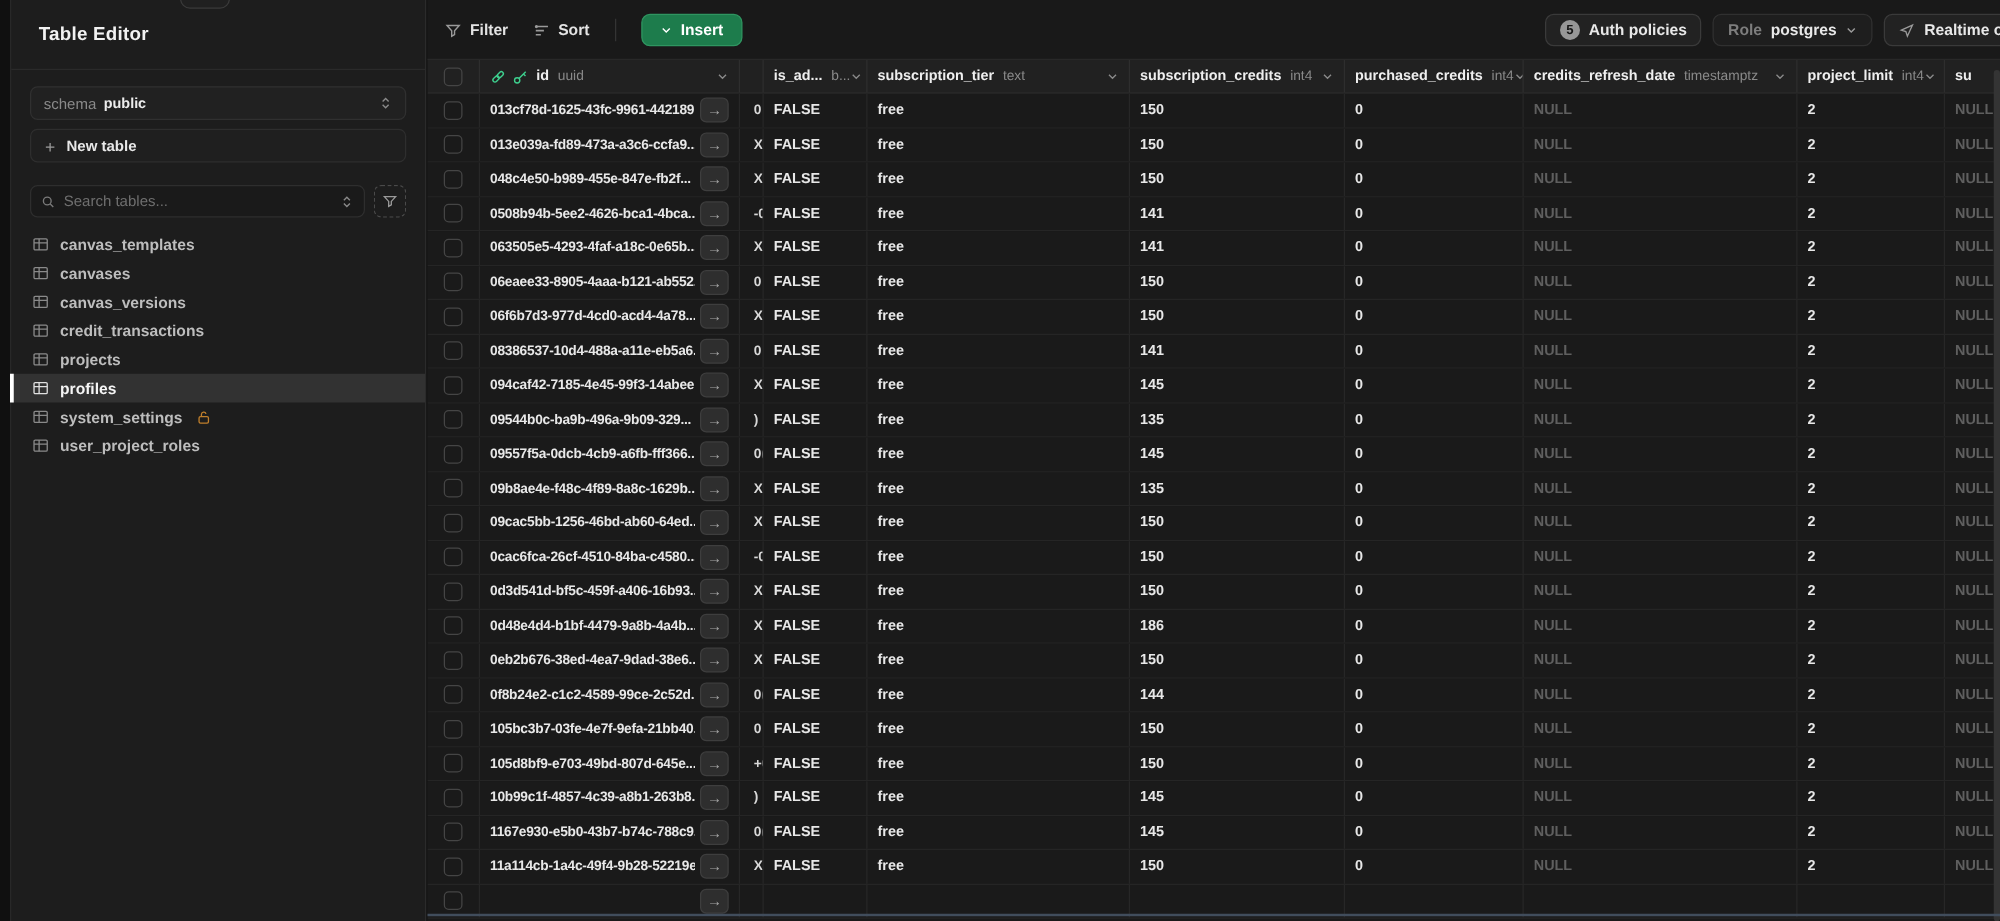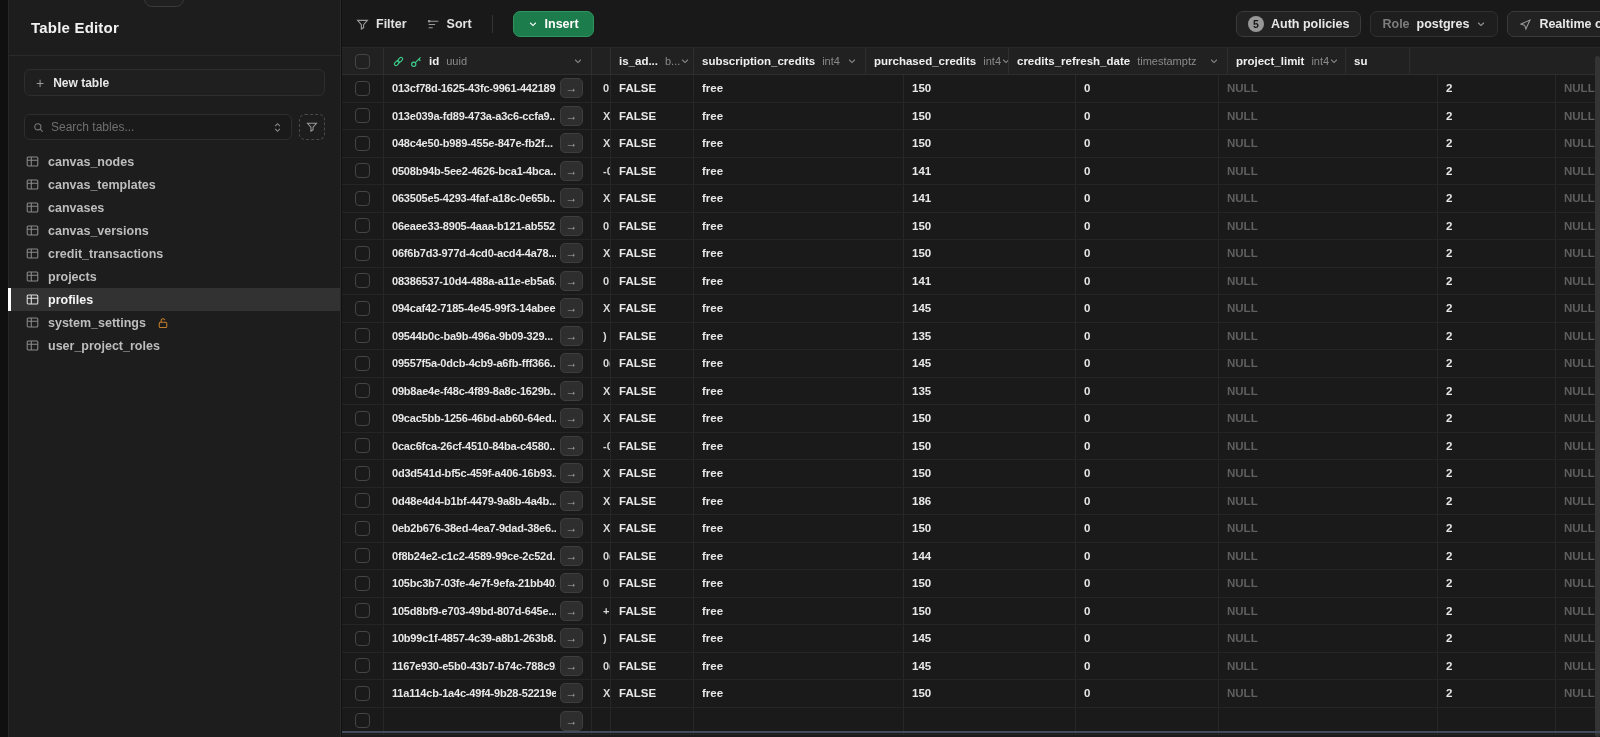--- a/index.html
+++ b/index.html
@@ -95,20 +95,29 @@
 <body>
 
 <div class="app">
 
   <aside class="sidebar">
     <div class="partial-top-btn"></div>
     <div class="sb-header">
       <span class="sb-title">Table Editor</span>
     </div>
     <div class="sb-controls">
+      <div class="schema-select">
+        <span class="lbl">schema</span>
+        <span class="val">public</span>
+        <span class="updown">
+          <svg width="11" height="11" viewBox="0 0 16 16" fill="none" stroke="currentColor" stroke-width="1.6">
+              <path d="M4.5 6 8 2.5 11.5 6M4.5 10 8 13.5 11.5 10"></path>
+            </svg>
+        </span>
+      </div>
       <button class="new-table-btn">
         <span class="plus">+</span>
         <span>New table</span>
       </button>
     </div>
     <div class="search-row">
       <div class="search-box">
         <span style="color:#7a7a7a;display:flex;">
           <svg width="11" height="11" viewBox="0 0 16 16" fill="none" stroke="currentColor" stroke-width="1.6">
               <circle cx="7" cy="7" r="4.5"></circle>
@@ -129,29 +138,20 @@
       </button>
     </div>
     <nav class="tbl-list" id="table-list">
         <div class="tbl-item">
           <span class="t-icon">
             <svg width="13" height="13" viewBox="0 0 16 16" fill="none" stroke="currentColor" stroke-width="1.3">
               <rect x="1.5" y="2.5" width="13" height="11" rx="1.2"></rect>
               <path d="M1.5 6.5h13M6.5 2.5v11"></path>
             </svg>
           </span>
-          <span class="t-label">canvas_nodes</span>
-        </div>
-        <div class="tbl-item">
-          <span class="t-icon">
-            <svg width="13" height="13" viewBox="0 0 16 16" fill="none" stroke="currentColor" stroke-width="1.3">
-              <rect x="1.5" y="2.5" width="13" height="11" rx="1.2"></rect>
-              <path d="M1.5 6.5h13M6.5 2.5v11"></path>
-            </svg>
-          </span>
           <span class="t-label">canvas_templates</span>
         </div>
         <div class="tbl-item">
           <span class="t-icon">
             <svg width="13" height="13" viewBox="0 0 16 16" fill="none" stroke="currentColor" stroke-width="1.3">
               <rect x="1.5" y="2.5" width="13" height="11" rx="1.2"></rect>
               <path d="M1.5 6.5h13M6.5 2.5v11"></path>
             </svg>
           </span>
           <span class="t-label">canvases</span>
@@ -305,20 +305,29 @@
           <div class="g-cell" style="width: 19px;"></div>
           <div class="g-cell" style="width: 83px;">
             <span class="h-name">is_ad...</span>
             <span class="h-type">b...</span>
             <span class="h-chev">
               <svg width="10" height="10" viewBox="0 0 16 16" fill="none" stroke="currentColor" stroke-width="1.7">
                 <path d="M3.5 6 8 10.5 12.5 6"></path>
               </svg>
             </span>
           </div>
+          <div class="g-cell" style="width: 210px;">
+            <span class="h-name">subscription_tier</span>
+            <span class="h-type">text</span>
+            <span class="h-chev">
+              <svg width="10" height="10" viewBox="0 0 16 16" fill="none" stroke="currentColor" stroke-width="1.7">
+                <path d="M3.5 6 8 10.5 12.5 6"></path>
+              </svg>
+            </span>
+          </div>
           <div class="g-cell" style="width: 172px;">
             <span class="h-name">subscription_credits</span>
             <span class="h-type">int4</span>
             <span class="h-chev">
               <svg width="10" height="10" viewBox="0 0 16 16" fill="none" stroke="currentColor" stroke-width="1.7">
                 <path d="M3.5 6 8 10.5 12.5 6"></path>
               </svg>
             </span>
           </div>
           <div class="g-cell" style="width: 143px;">

